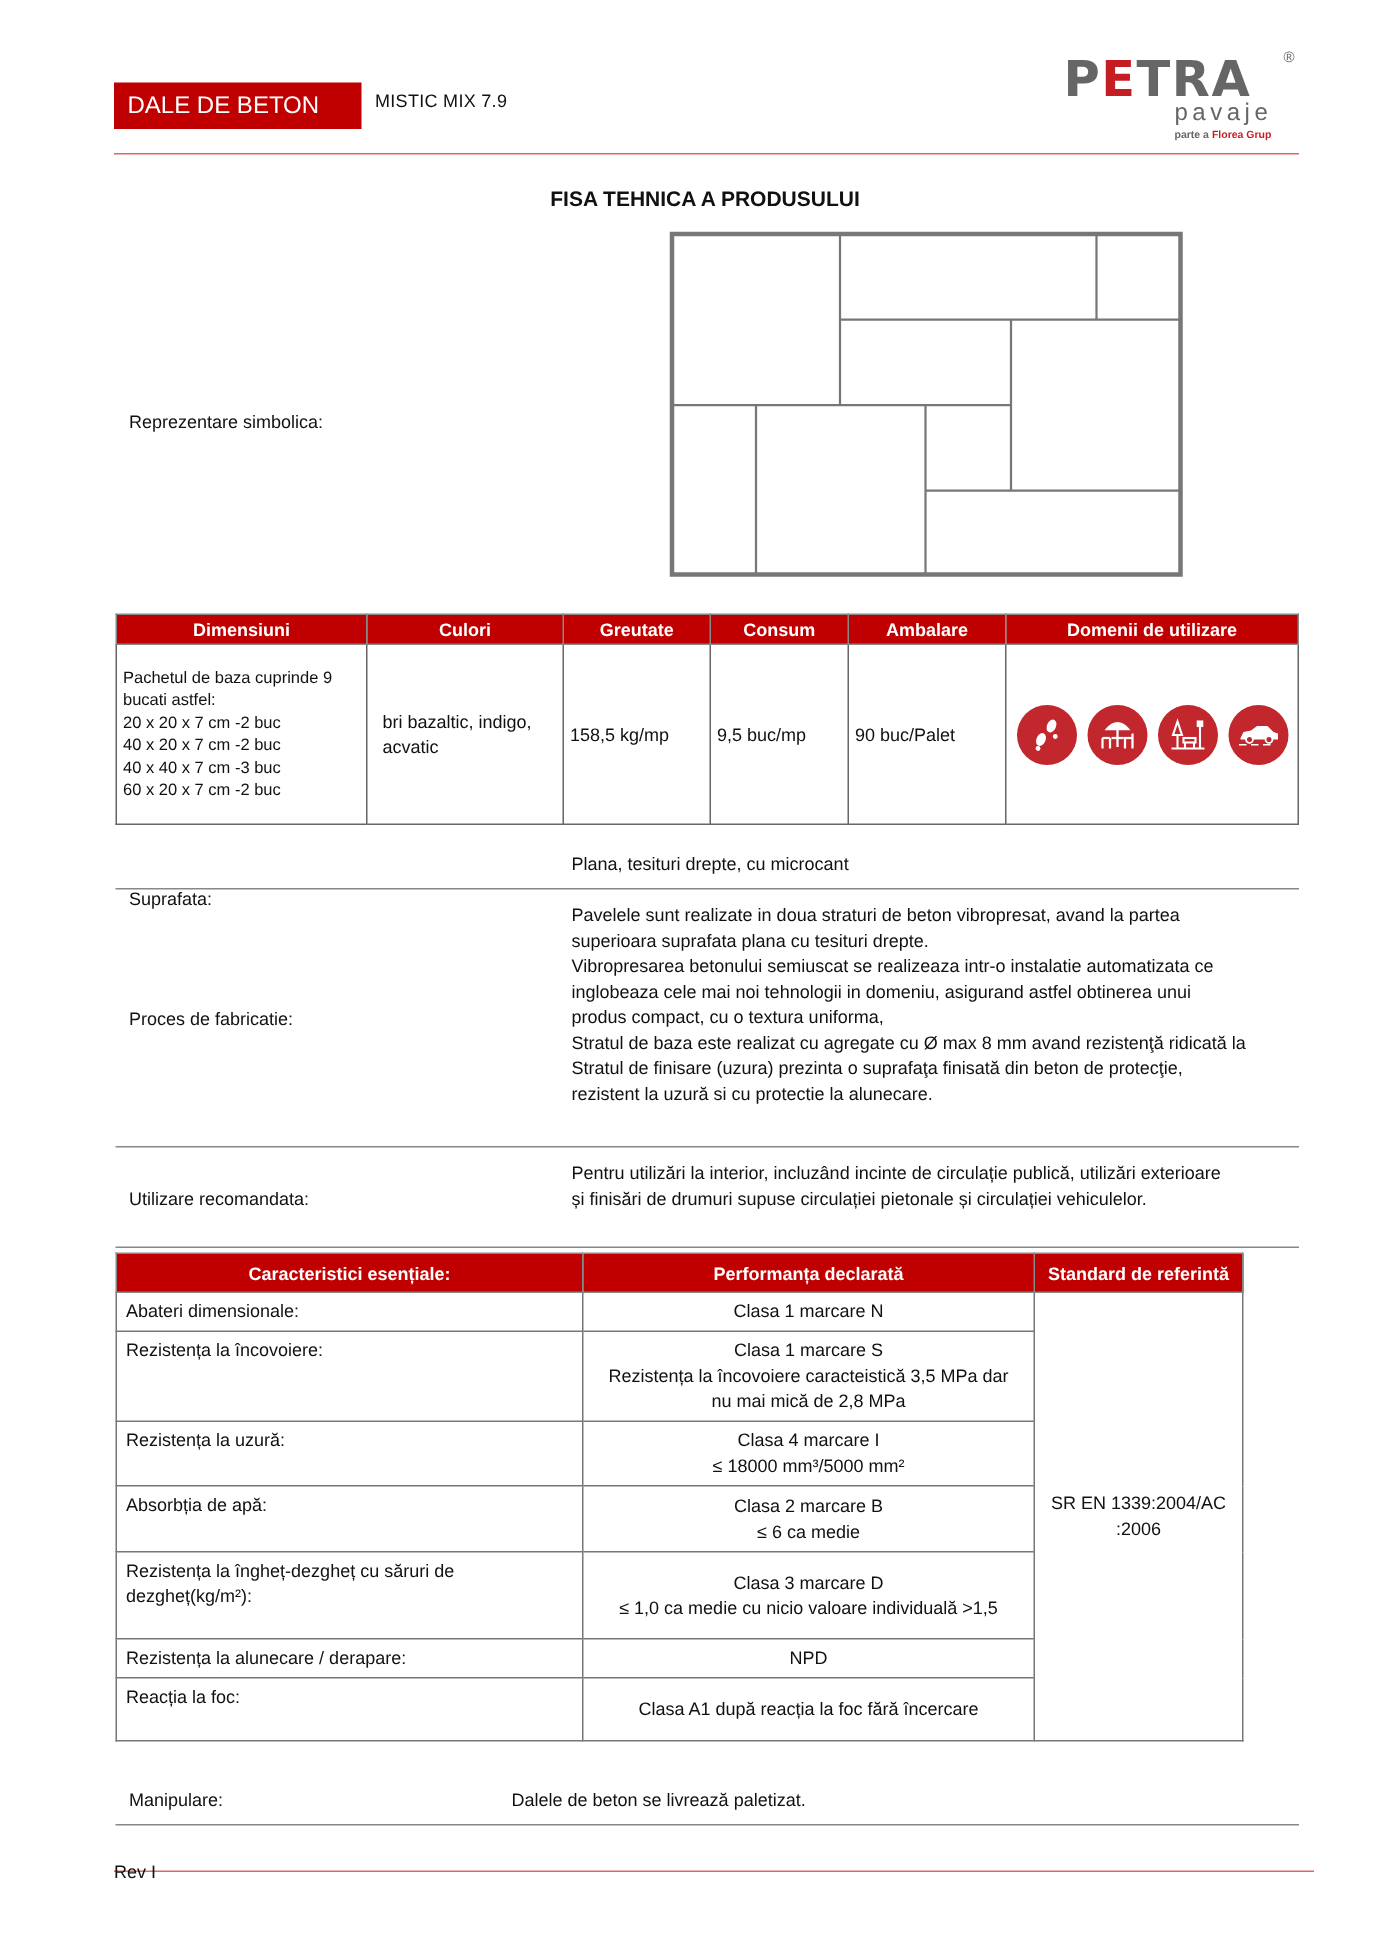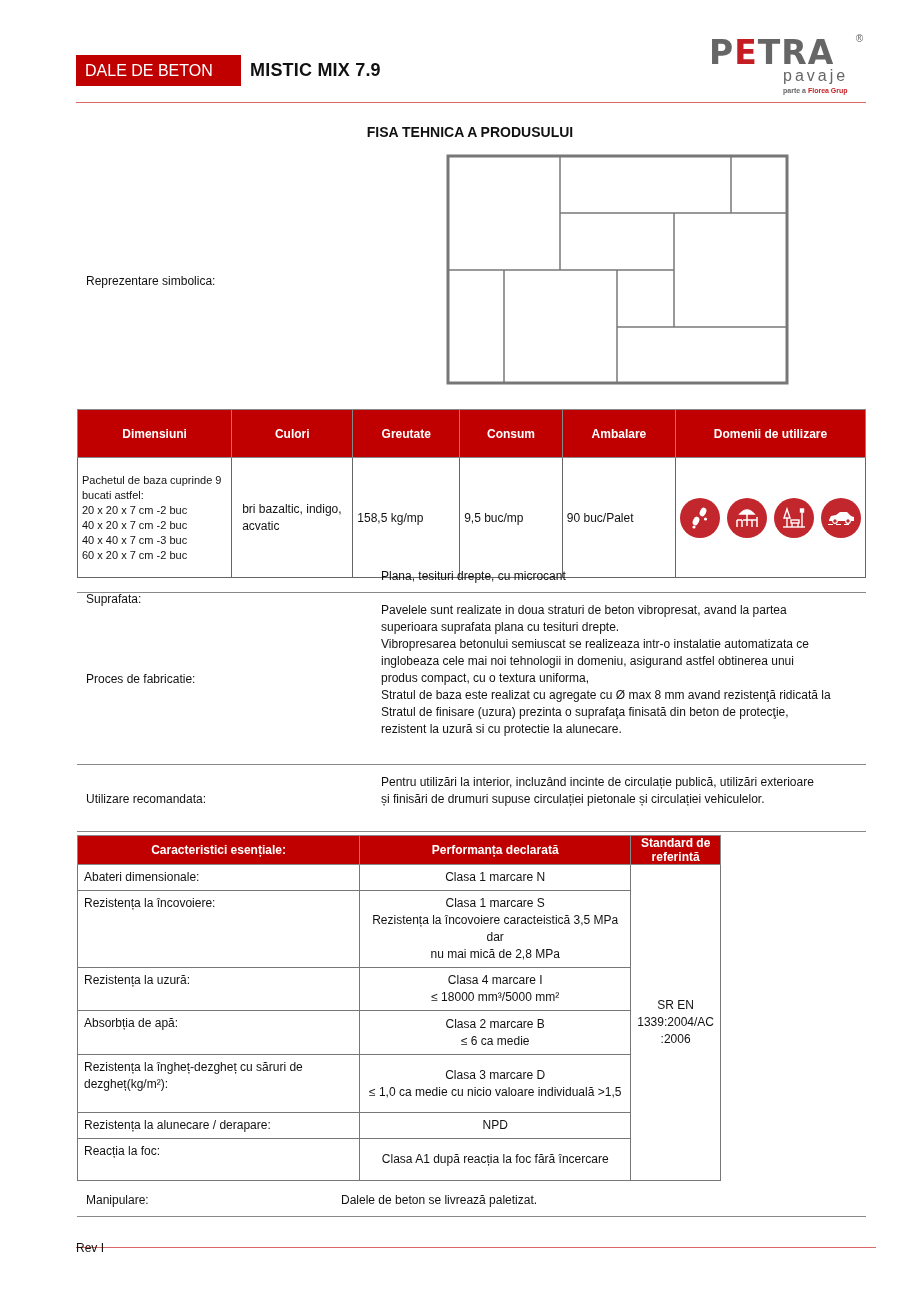--- a/index.html
+++ b/index.html
@@ -3,55 +3,55 @@
 <meta charset="utf-8">
 <style>
   html, body { margin: 0; padding: 0; background: #ffffff; }
   body { width: 920px; height: 1300px; position: relative; overflow: hidden;
          font-family: "Liberation Sans", "DejaVu Sans", sans-serif; color: #111; }
   .abs { position: absolute; }
 
   
   .cat-box { left: 76px; top: 55px; width: 165px; height: 31px; background: #c00000;
              color: #fff; font-size: 16px; line-height: 31px; padding-left: 9px; box-sizing: border-box; }
-  .prod-title { left: 250px; top: 60px; font-size: 18px; font-weight: bold; letter-spacing: 0.2px; }
+  .prod-title { left: 250px; top: 60px; font-size: 12px; font-weight: normal; letter-spacing: 0.2px; }
   .hdr-line { left: 76px; top: 102px; width: 790px; height: 1px; background: #d66; }
 
   .logo { left: 705px; top: 33px; width: 160px; height: 66px; }
   .logo .petra { position: absolute; left: 4px; top: 0; font-size: 33px; font-weight: bold; color: #666;
                  letter-spacing: 1px; font-family: "DejaVu Sans", sans-serif; }
   .logo .petra .e { color: #c41e24; }
   .logo .reg { position: absolute; right: 2px; top: 0; font-size: 10px; color: #666; }
   .logo .pavaje { position: absolute; left: 78px; top: 34px; font-size: 16px; color: #666; letter-spacing: 3px; }
   .logo .grup { position: absolute; left: 78px; top: 54px; font-size: 7px; color: #666; font-weight: bold; }
   .logo .grup b { color: #c41e24; }
 
   .doc-title { left: 0; width: 940px; top: 124px; text-align: center; font-size: 14px; font-weight: bold; }
 
   .sym-label { left: 86px; top: 274px; font-size: 12px; }
   .sym-svg { left: 446px; top: 154px; }
 
   
   table { border-collapse: collapse; }
   .t1 { position: absolute; left: 77px; top: 409px; width: 789px; font-size: 12px; }
-  .t1 th { background: #c00000; color: #fff; font-weight: bold; height: 19px; padding: 14px;
+  .t1 th { background: #c00000; color: #fff; font-weight: bold; height: 19px; padding: 0;
            border: 1px solid #888; font-size: 12px; }
   .t1 td { border: 1px solid #666; vertical-align: middle; height: 119px; padding: 0 4px; }
   .t1 td.dim { font-size: 11px; line-height: 15px; }
   .icons { display: flex; justify-content: center; gap: 7px; }
   .ic { width: 40px; height: 40px; border-radius: 50%; background: #c1272d; display: flex;
         align-items: center; justify-content: center; }
 
   
   .info-label { font-size: 12px; }
   .info-text { font-size: 12px; line-height: 17px; }
   .rule { height: 1px; background: #888; left: 77px; width: 789px; }
 
   
-  .t2 { position: absolute; left: 77px; top: 835px; width: 644px; font-size: 12px; }
+  .t2 { position: absolute; left: 77px; top: 835px; width: 752px; font-size: 12px; }
   .t2 th { background: #c00000; color: #fff; font-weight: bold; height: 25px; padding: 0;
            border: 1px solid #888; }
   .t2 td { border: 1px solid #777; padding: 4px 6px; line-height: 17px; vertical-align: top; }
   .t2 td.perf { text-align: center; vertical-align: middle; }
   .t2 td.std { text-align: center; vertical-align: middle; }
 
   .footer-line { left: 76px; top: 1247px; width: 800px; height: 1px; background: #d66; }
   .rev { left: 76px; top: 1241px; font-size: 12px; }
 </style>
 </head>

